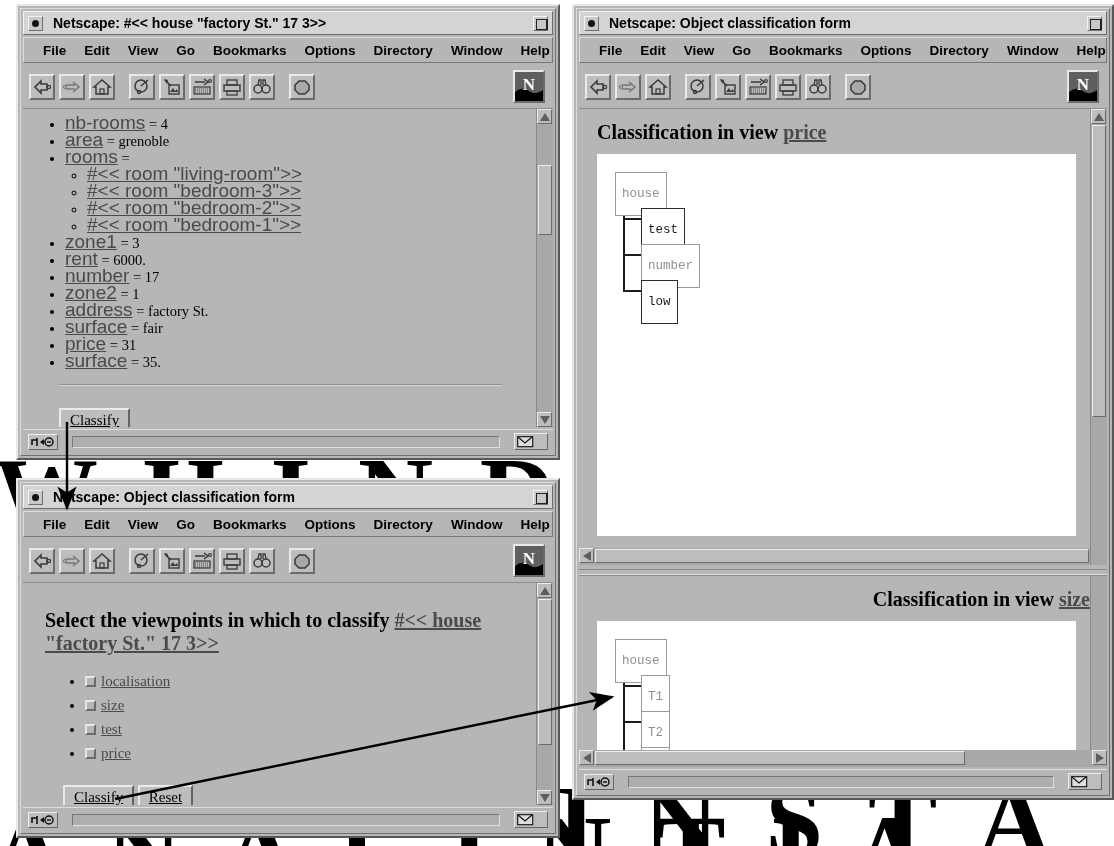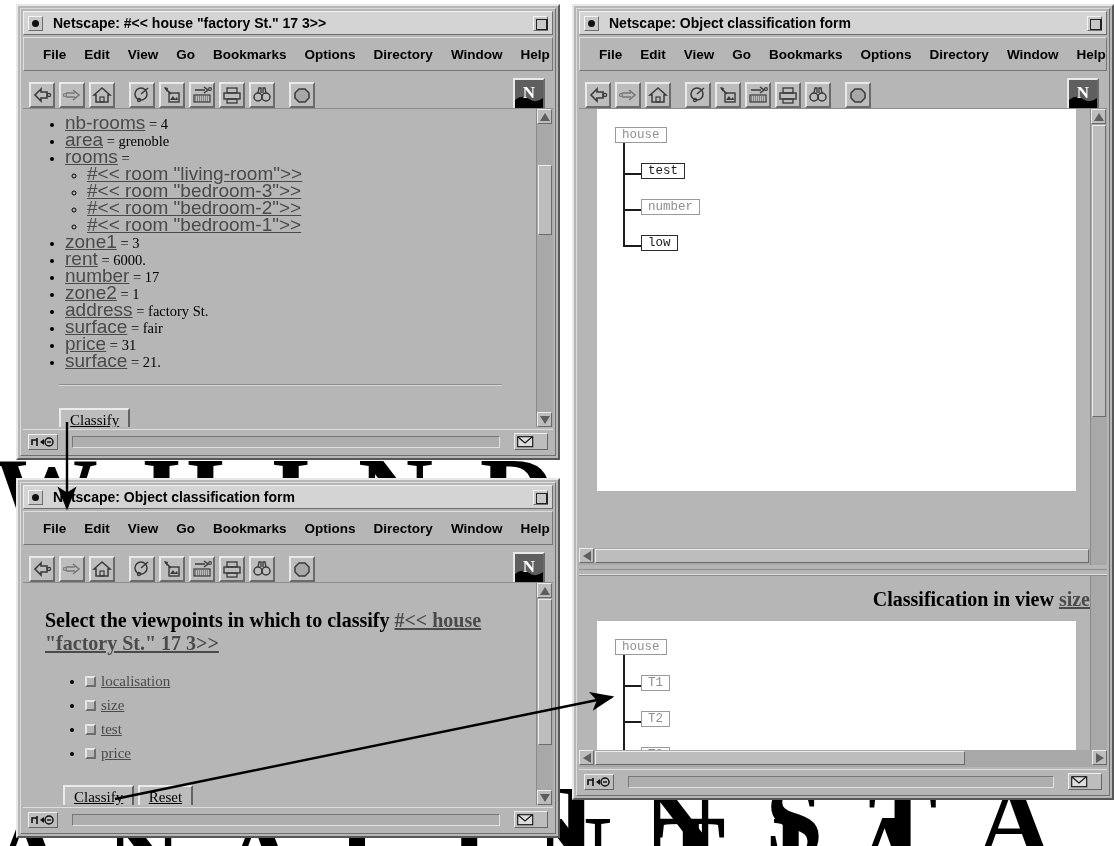--- a/index.html
+++ b/index.html
@@ -85,21 +85,21 @@
     border-right:1px solid #6e6e6e;border-bottom:1px solid #6e6e6e;
     box-sizing:border-box;
   }
   .title-max-btn:before{
     content:"";position:absolute;left:2px;top:2px;width:9px;height:9px;
     border:1px solid #222;border-right:2px solid #222;
   }
 
   
   .menubar{
-    height:34px;margin:0 2px;
+    height:26px;margin:0 2px;
     background:#b6b6b6;
     border-top:1px solid #dedede;border-left:1px solid #dedede;
     border-right:1px solid #777;border-bottom:1px solid #777;
     display:flex;align-items:center;
     box-sizing:border-box;
     padding:0 10px;
   }
   .menu-item{
     font-size:13.5px;font-weight:bold;color:#000;
     padding:0 9px;cursor:default;white-space:nowrap;
@@ -267,21 +267,21 @@
     position:relative;background:#ffffff;
     margin:0 8px;
   }
   .node{
     position:absolute;
     background:#ffffff;
     border:1px solid #9a9a9a;
     font-family:"Liberation Mono", monospace;
     font-size:12.5px;
     color:#8f8f8f;
-    padding:0 6px;
+    padding:14px 6px;
     white-space:nowrap;
     box-sizing:border-box;
     line-height:14px;
   }
   .node.dark{color:#1a1a1a;border-color:#2b2b2b;}
   .edge-v{position:absolute;background:#1c1c1c;width:2px;}
   .edge-h{position:absolute;background:#1c1c1c;height:2px;}
 
   
   .framesep{
@@ -413,21 +413,21 @@
                 <li><a class="lnk mono" href="#">#&lt;&lt; room "bedroom-1"&gt;&gt;</a></li>
               </ul>
             </li>
             <li><a class="lnk mono" href="#">zone1</a><span class="eq"> = </span><span>3</span></li>
             <li><a class="lnk mono" href="#">rent</a><span class="eq"> = </span><span>6000.</span></li>
             <li><a class="lnk mono" href="#">number</a><span class="eq"> = </span><span>17</span></li>
             <li><a class="lnk mono" href="#">zone2</a><span class="eq"> = </span><span>1</span></li>
             <li><a class="lnk mono" href="#">address</a><span class="eq"> = </span><span>factory St.</span></li>
             <li><a class="lnk mono" href="#">surface</a><span class="eq"> = </span><span>fair</span></li>
             <li><a class="lnk mono" href="#">price</a><span class="eq"> = </span><span>31</span></li>
-            <li><a class="lnk mono" href="#">surface</a><span class="eq"> = </span><span>21.</span></li>
+            <li><a class="lnk mono" href="#">surface</a><span class="eq"> = </span><span>35.</span></li>
           </ul>
 
           <hr class="rule">
 
           <div style="margin:22px 0 0 22px;">
             <span class="formbtn">Classify</span>
           </div>
         </div>
       </div>
 
@@ -712,20 +712,23 @@
           <rect width="28" height="29" fill="#5f5f5f"></rect>
           <path d="M0 20 Q7 14 14 19 Q21 24 28 18 L28 29 L0 29 Z" fill="#000"></path>
           <text x="14" y="18" font-family="Liberation Serif, serif" font-size="17" font-weight="bold" fill="#fff" text-anchor="middle">N</text>
         </svg>
       </div>
     </div>
 
     <div class="pane" style="left:2px;right:2px;top:99px;height:457px;">
       <div class="doc" style="bottom:17px;">
         <div style="padding:0 0 0 18px;">
+          <h2 class="hdg" style="margin:12px 0 10px 0;">
+            <span>Classification in view </span><a href="#">price</a>
+          </h2>
           <div class="treecanvas" style="margin-left:0;margin-right:14px;height:382px;">
             <div class="edge-v" style="left:26px;top:34px;height:104px;"></div>
             <div class="edge-h" style="left:26px;top:64px;width:18px;"></div>
             <div class="edge-h" style="left:26px;top:100px;width:18px;"></div>
             <div class="edge-h" style="left:26px;top:136px;width:18px;"></div>
             <div class="node" style="left:18px;top:18px;">house</div>
             <div class="node dark" style="left:44px;top:54px;">test</div>
             <div class="node" style="left:44px;top:90px;">number</div>
             <div class="node dark" style="left:44px;top:126px;">low</div>
           </div>

